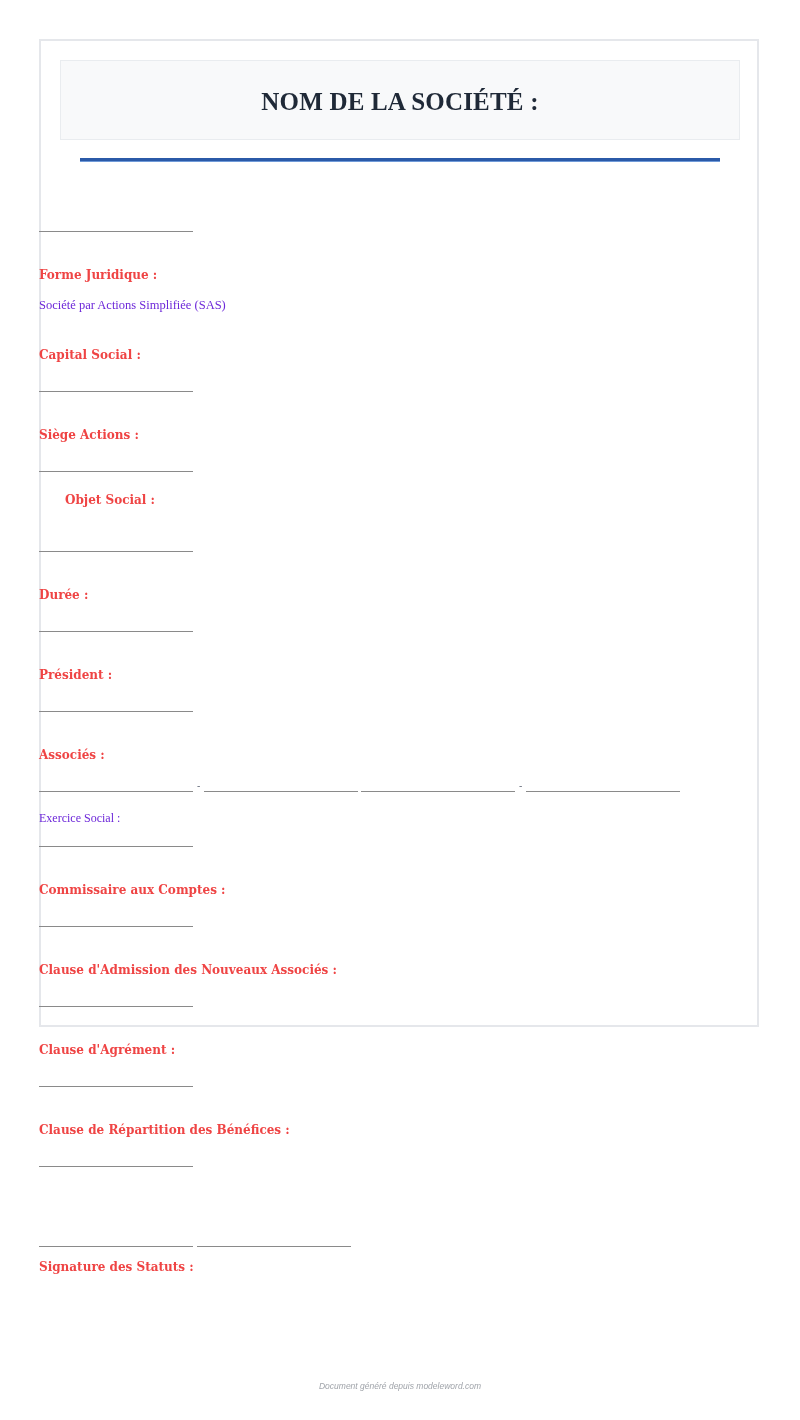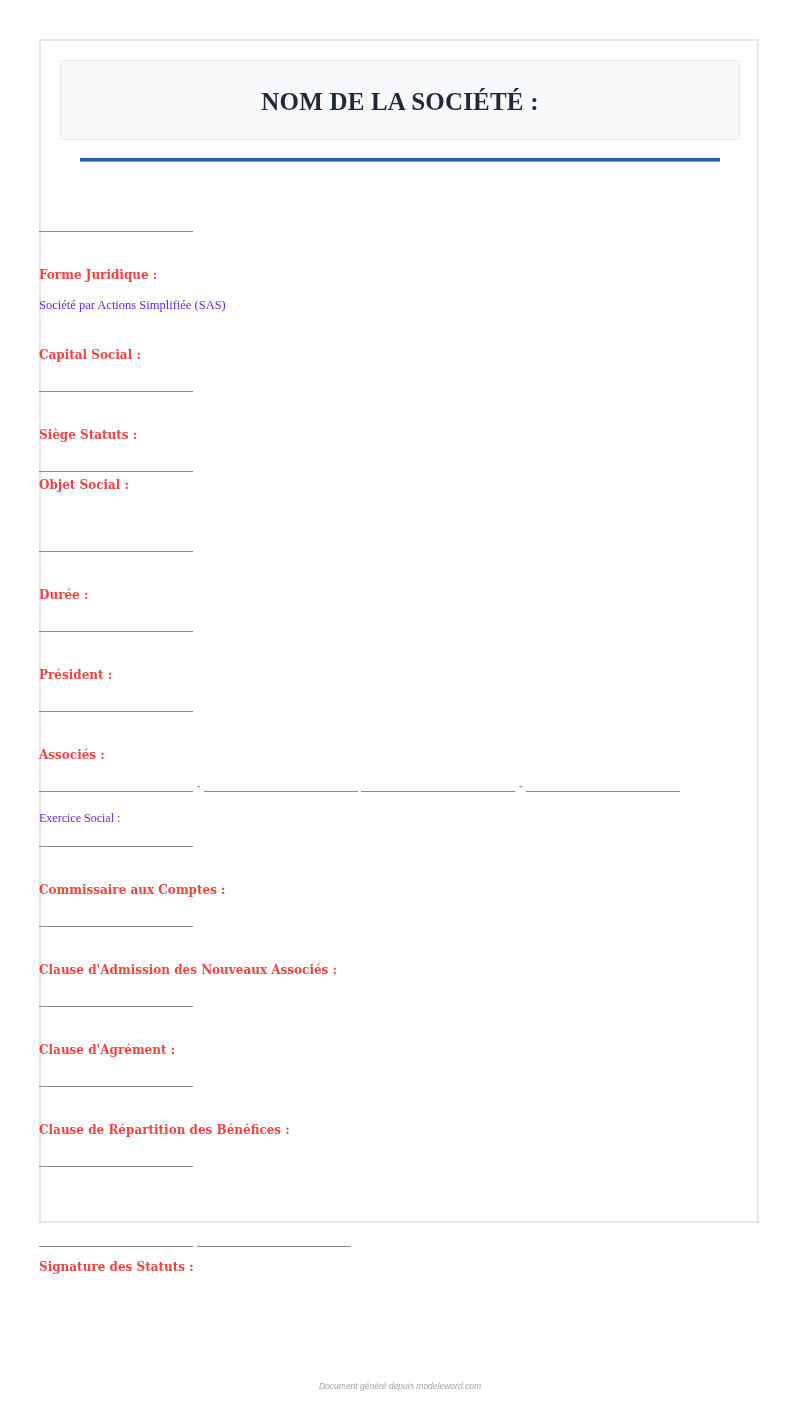--- a/index.html
+++ b/index.html
@@ -12,21 +12,21 @@
       height: 1420px;
       position: relative;
       font-family: "DejaVu Serif", "Liberation Serif", serif;
       color: #1f2937;
     }
     .page {
       position: absolute;
       left: 39px;
       top: 39px;
       width: 720px;
-      height: 1184px;
+      height: 988px;
       border: 2px solid #e5e7eb;
       box-sizing: border-box;
       background: #ffffff;
     }
     .header-box {
       position: absolute;
       left: 19px;
       top: 19px;
       width: 680px;
       height: 80px;
@@ -114,24 +114,24 @@
 <div class="content">
 
   <div class="blank" style="top:231px;"></div>
 
   <div class="label" style="top:268px;">Forme Juridique :</div>
   <div class="value" style="top:298px;">Société par Actions Simplifiée (SAS)</div>
 
   <div class="label" style="top:348px;">Capital Social :</div>
   <div class="blank" style="top:391px;"></div>
 
-  <div class="label" style="top:428px;">Siège Statuts :</div>
+  <div class="label" style="top:428px;">Siège Actions :</div>
   <div class="blank" style="top:471px;"></div>
 
-  <div class="label" style="top:478px;">Objet Social :</div>
+  <div class="label" style="top:493px;padding-left:26px;">Objet Social :</div>
   <div class="blank" style="top:551px;"></div>
 
   <div class="label" style="top:588px;">Durée :</div>
   <div class="blank" style="top:631px;"></div>
 
   <div class="label" style="top:668px;text-align:right;">Président :</div>
   <div class="blank" style="top:711px;"></div>
 
   <div class="label" style="top:748px;">Associés :</div>
   <div class="blank" style="top:791px; left:0;"></div>

